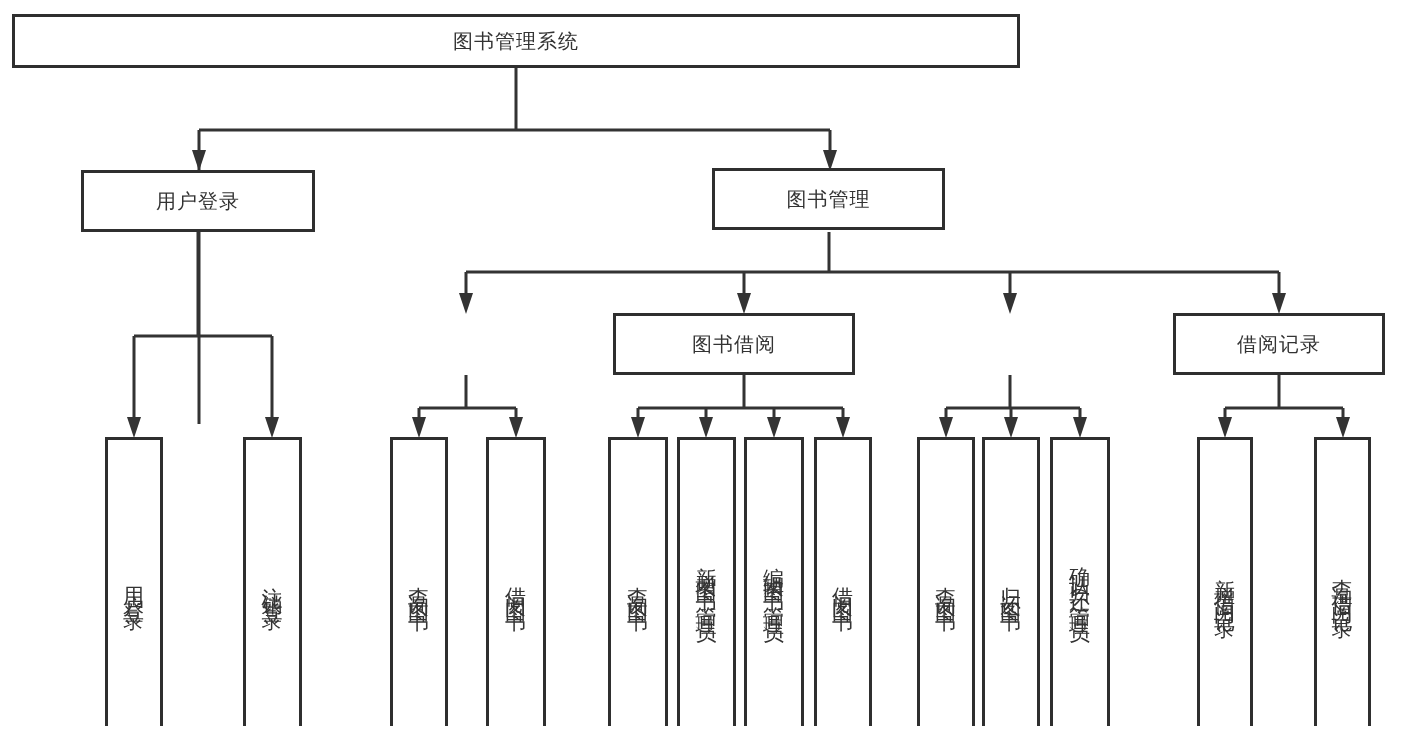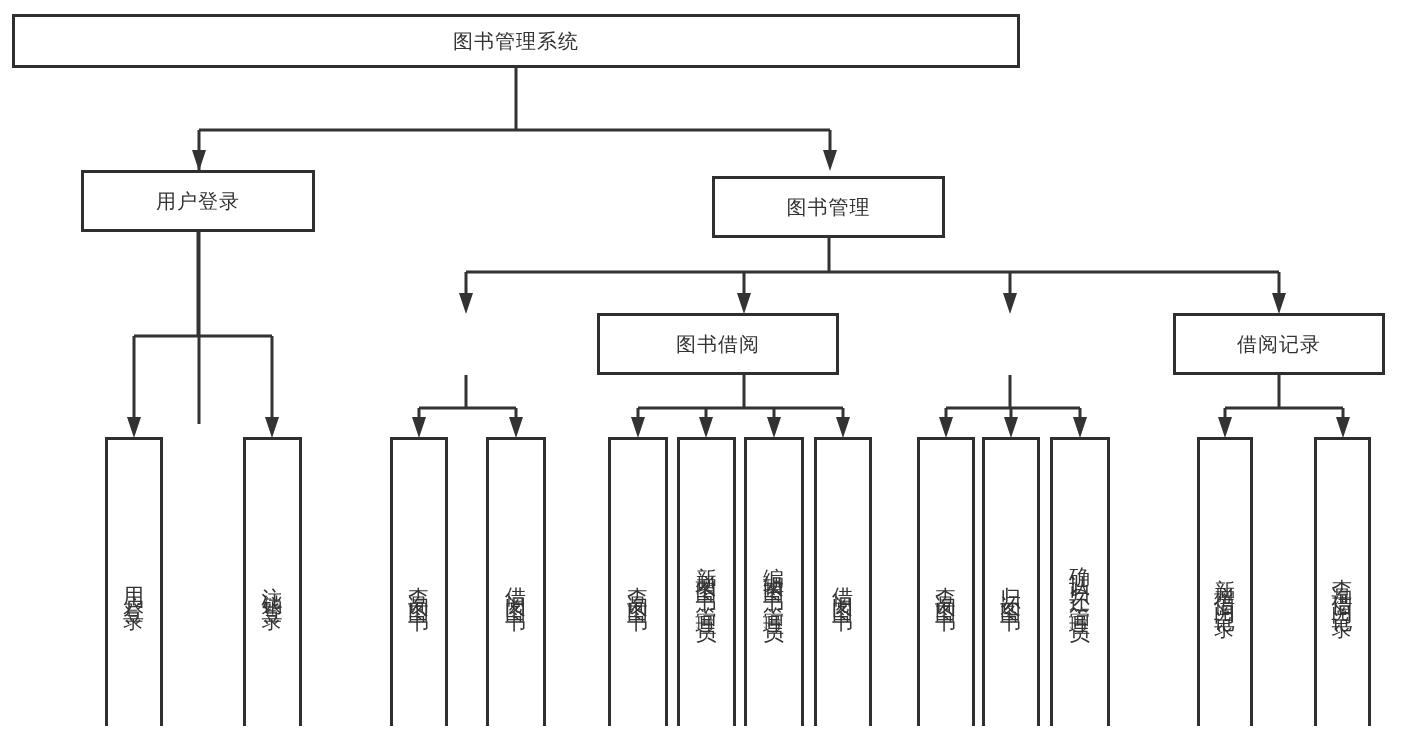--- a/index.html
+++ b/index.html
@@ -83,25 +83,25 @@
     </g>
   </svg>
 
   <div class="node h" style="left:12px;top:14px;width:1008px;height:54px">
     <span class="lbl">图书管理系统</span>
   </div>
 
   <div class="node h" style="left:81px;top:170px;width:234px;height:62px">
     <span class="lbl">用户登录</span>
   </div>
-  <div class="node h" style="left:712px;top:176px;width:233px;height:62px">
+  <div class="node h" style="left:712px;top:168px;width:233px;height:62px">
     <span class="lbl">图书管理</span>
   </div>
 
-  <div class="node h" style="left:597px;top:313px;width:242px;height:62px">
+  <div class="node h" style="left:613px;top:313px;width:242px;height:62px">
     <span class="lbl">图书借阅</span>
   </div>
   <div class="node h" style="left:1173px;top:313px;width:212px;height:62px">
     <span class="lbl">借阅记录</span>
   </div>
 
   <div class="node v" style="left:105px;top:437px;width:58px;height:298px">
     <span class="vlbl">用户登录</span>
   </div>
   <div class="node v" style="left:243px;top:437px;width:59px;height:298px">

